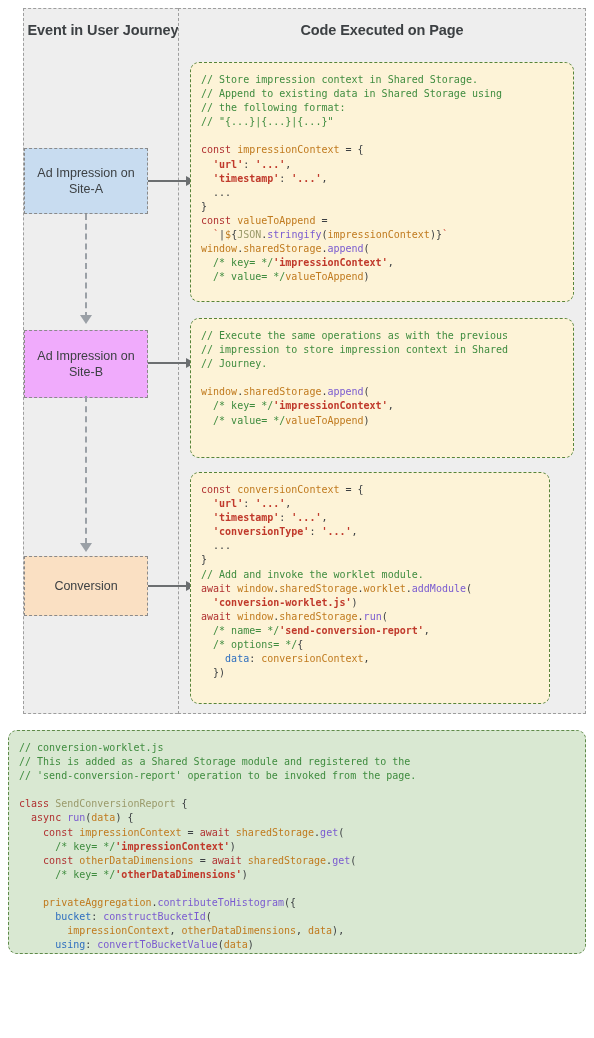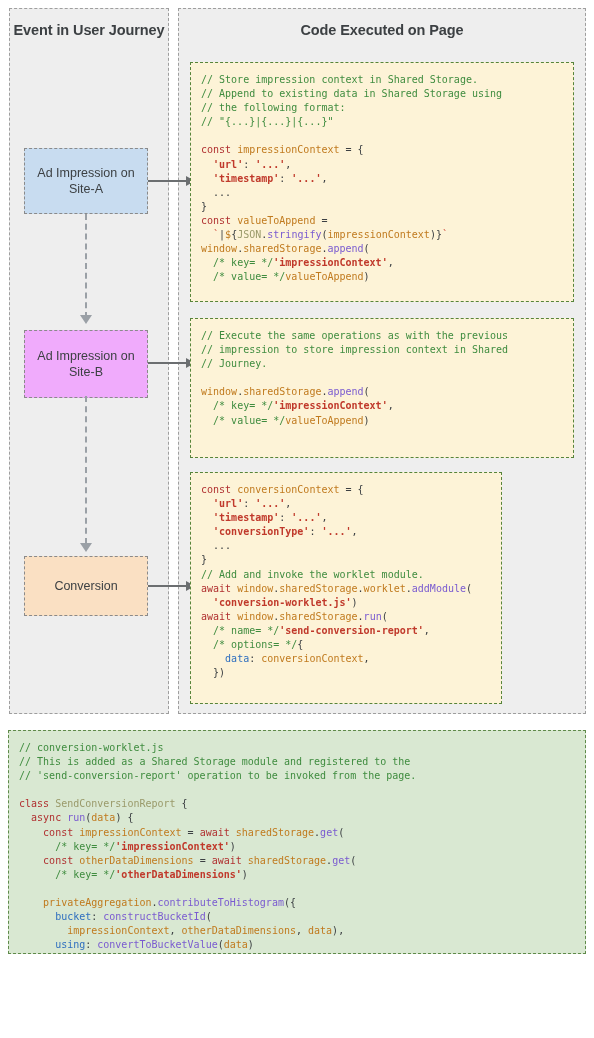--- a/index.html
+++ b/index.html
@@ -24,21 +24,21 @@
     height: 722px;
   }
 
   .col {
     position: absolute;
     top: 8px;
     background: #eeeeee;
     border: 1px dashed #9e9e9e;
     box-sizing: border-box;
   }
-  #col-left  { left: 9px;   width: 160px; height: 706px; }
+  #col-left  { left: 23px;   width: 160px; height: 706px; }
   #col-right { left: 178px; width: 408px; height: 706px; }
 
   .col-header {
     position: absolute;
     left: 0; top: 0;
     width: 100%;
     text-align: center;
     font-weight: bold;
     font-size: 14.5px;
     color: #3c4043;
@@ -111,28 +111,29 @@
   
   .code-block {
     position: absolute;
     box-sizing: border-box;
     font-family: "DejaVu Sans Mono", monospace;
     font-size: 10px;
     line-height: 14.1px;
     white-space: pre;
     padding: 10px 8px 10px 10px;
     overflow: hidden;
+    border-radius: 9px;
   }
   .code-yellow {
     background: #fdf3d7;
     border: 1px dashed #57843a;
   }
   #code-1 { left: 190px; top: 62px; width: 384px; height: 240px; }
   #code-2 { left: 190px; top: 318px; width: 384px; height: 140px; }
-  #code-3 { left: 190px; top: 472px; width: 312px; height: 232px; }
+  #code-3 { left: 190px; top: 472px; width: 360px; height: 232px; }
 
   #code-worklet {
     position: absolute;
     left: 8px; top: 730px;
     width: 578px; height: 224px;
     background: #d9e8d2;
     border: 1px dashed #5f8a4a;
   }
 
   

